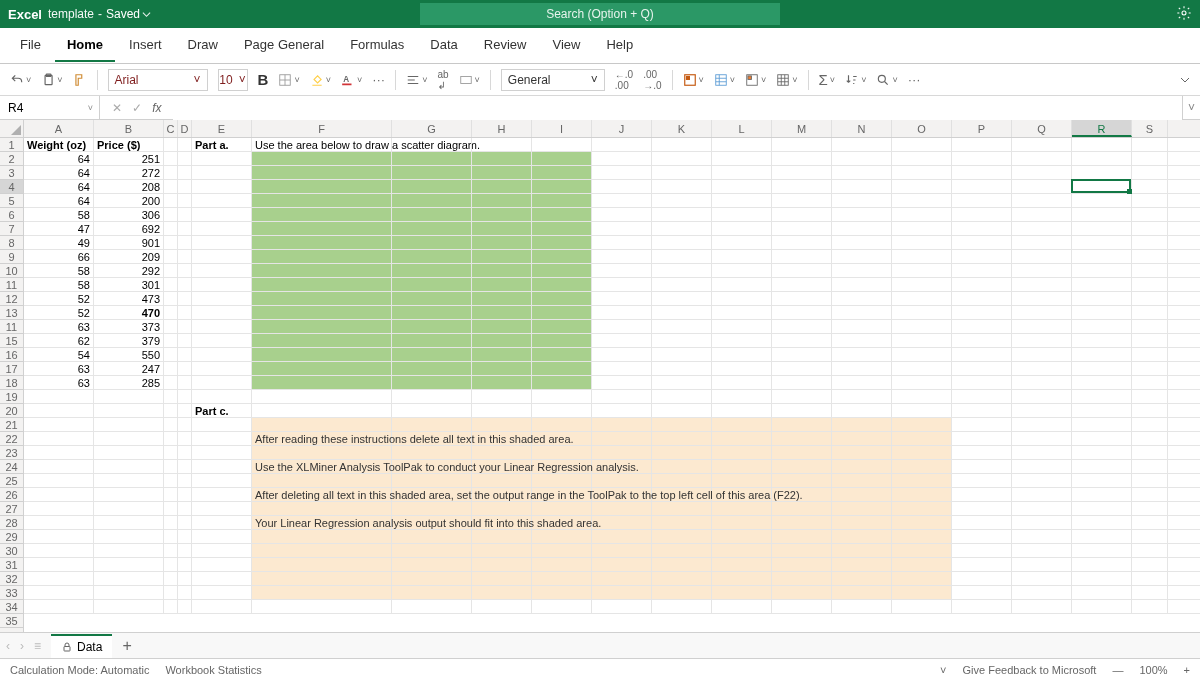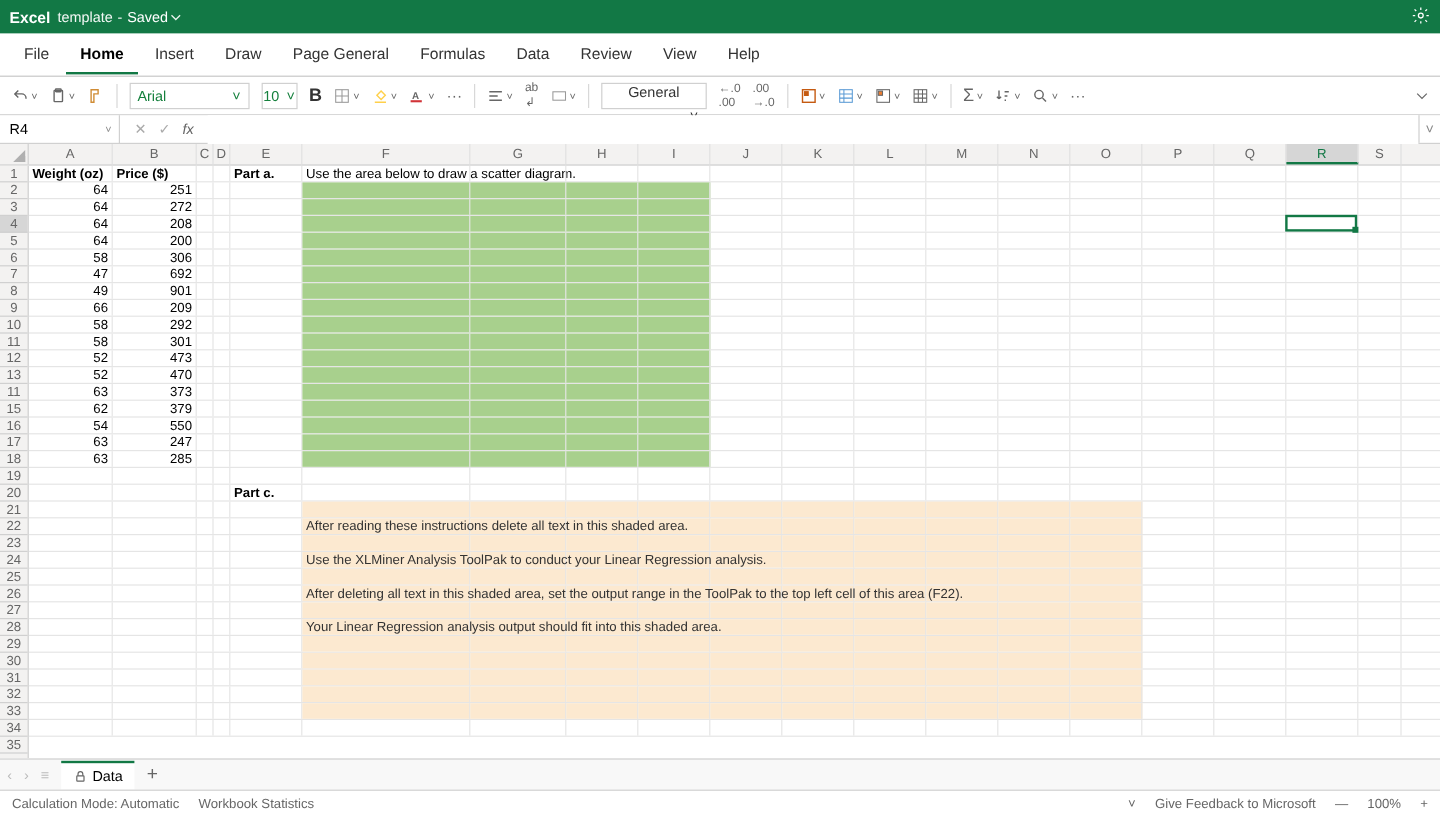--- a/index.html
+++ b/index.html
@@ -16,24 +16,24 @@
 .ribbonrow { height: 36px; border-bottom: 1px solid #c8c8c8; display: flex; align-items: center; padding: 0 8px; background:#fff;}
 .ribbontabs { display: flex; gap: 2px; }
 .ribbontabs .tab { padding: 8px 12px; font-size: 13px; color: #333; cursor: pointer; }
 .ribbontabs .tab.active { font-weight: 600; border-bottom: 2px solid #127845; color:#000;}
 .ribbonright { margin-left: auto; display: flex; gap: 6px; }
 .pillbtn { border: 1px solid #c8c8c8; border-radius: 3px; padding: 3px 8px; display: inline-flex; align-items: center; gap: 4px; font-size: 12px; color:#127845;}
 .pillbtn.comments{color:#333;}
 .pillbtn svg{display:block}
 .toolbar { height: 32px; display: flex; align-items: center; padding: 0 10px; gap: 10px; border-bottom: 1px solid #d8d8d8;}
 .toolbar .sep { width:1px; height:20px; background:#d8d8d8;}
-.fontbox, .sizebox, .numfmt { border:1px solid #d0d0d0; height:22px; font-size:12px; color:#15803d; padding:0 6px; display:flex; align-items:center; gap:6px;}
+.fontbox, .sizebox, .numfmt { border:1px solid #d0d0d0; height:22px; font-size:12px; color:#7f1d1d; padding:0 6px; display:flex; align-items:center; gap:6px;}
 .fontbox{width:100px;}
 .sizebox{width:30px; justify-content:center;}
-.numfmt{width:88px; color:#333;flex-direction:column;}
+.numfmt{width:104px; color:#333;}
 .tico{color:#666; font-size:13px; display:inline-flex; align-items:center; gap:2px;}
 .tico .chev{font-size:9px;}
 .formulabar { height: 24px; display: flex; align-items: center; border-bottom: 1px solid #d0d0d0; }
 .namebox { width: 100px; height: 24px; border-right: 1px solid #d0d0d0; display:flex; align-items:center; padding:0 8px; font-size:12px; position:relative;}
 .namebox .chev{position:absolute; right:6px; color:#888; font-size:9px;}
 .fxicons { display:flex; align-items:center; gap:10px; padding:0 12px; color:#888;}
 .fxicons .x{color:#aaa;}
 .fxicons .chk{color:#aaa;}
 .fxicons .fx{font-style:italic; color:#666; font-size:12px;}
 .fxinput{flex:1; height:24px; border:none; padding:0 4px; font-size:12px;}
@@ -78,20 +78,23 @@
 <div class="titlebar">
   <span class="app">Excel</span>
   <span class="file">template</span>
   <span class="file">-</span>
   <span class="saved">
     <span>Saved</span>
     <svg width="9" height="9" viewBox="0 0 10 10">
         <path d="M1 3 L5 7 L9 3" stroke="#fff" fill="none" stroke-width="1.2"></path>
       </svg>
   </span>
+  <div class="search">
+    <input placeholder="Search (Option + Q)" style="">
+  </div>
   <span class="gear">
     <svg width="16" height="16" viewBox="0 0 24 24" fill="none" stroke="#fff" stroke-width="1.6">
         <circle cx="12" cy="12" r="3"></circle>
         <path d="M12 2v3M12 19v3M4.2 4.2l2.1 2.1M17.7 17.7l2.1 2.1M2 12h3M19 12h3M4.2 19.8l2.1-2.1M17.7 6.3l2.1-2.1"></path>
       </svg>
   </span>
 </div>
 
 <div class="ribbonrow">
   <div class="ribbontabs" id="ribbontabs">
@@ -557,21 +560,21 @@
             <div class="cell M" style="width: 60px;"></div>
             <div class="cell N" style="width: 60px;"></div>
             <div class="cell O" style="width: 60px;"></div>
             <div class="cell P" style="width: 60px;"></div>
             <div class="cell Q" style="width: 60px;"></div>
             <div class="cell R" style="width: 60px;"></div>
             <div class="cell S" style="width: 36px;"></div>
           </div>
           <div class="row">
             <div class="cell A r" style="width: 70px;">52</div>
-            <div class="cell B r" style="width: 70px;">470</div>
+            <div class="cell B r" style="width: 70px; font-weight: bold;">470</div>
             <div class="cell C" style="width: 14px;"></div>
             <div class="cell D" style="width: 14px;"></div>
             <div class="cell E" style="width: 60px;"></div>
             <div class="cell F greenbox" style="width: 140px;"></div>
             <div class="cell G greenbox" style="width: 80px;"></div>
             <div class="cell H greenbox" style="width: 60px;"></div>
             <div class="cell I greenbox" style="width: 60px;"></div>
             <div class="cell J" style="width: 60px;"></div>
             <div class="cell K" style="width: 60px;"></div>
             <div class="cell L" style="width: 60px;"></div>

